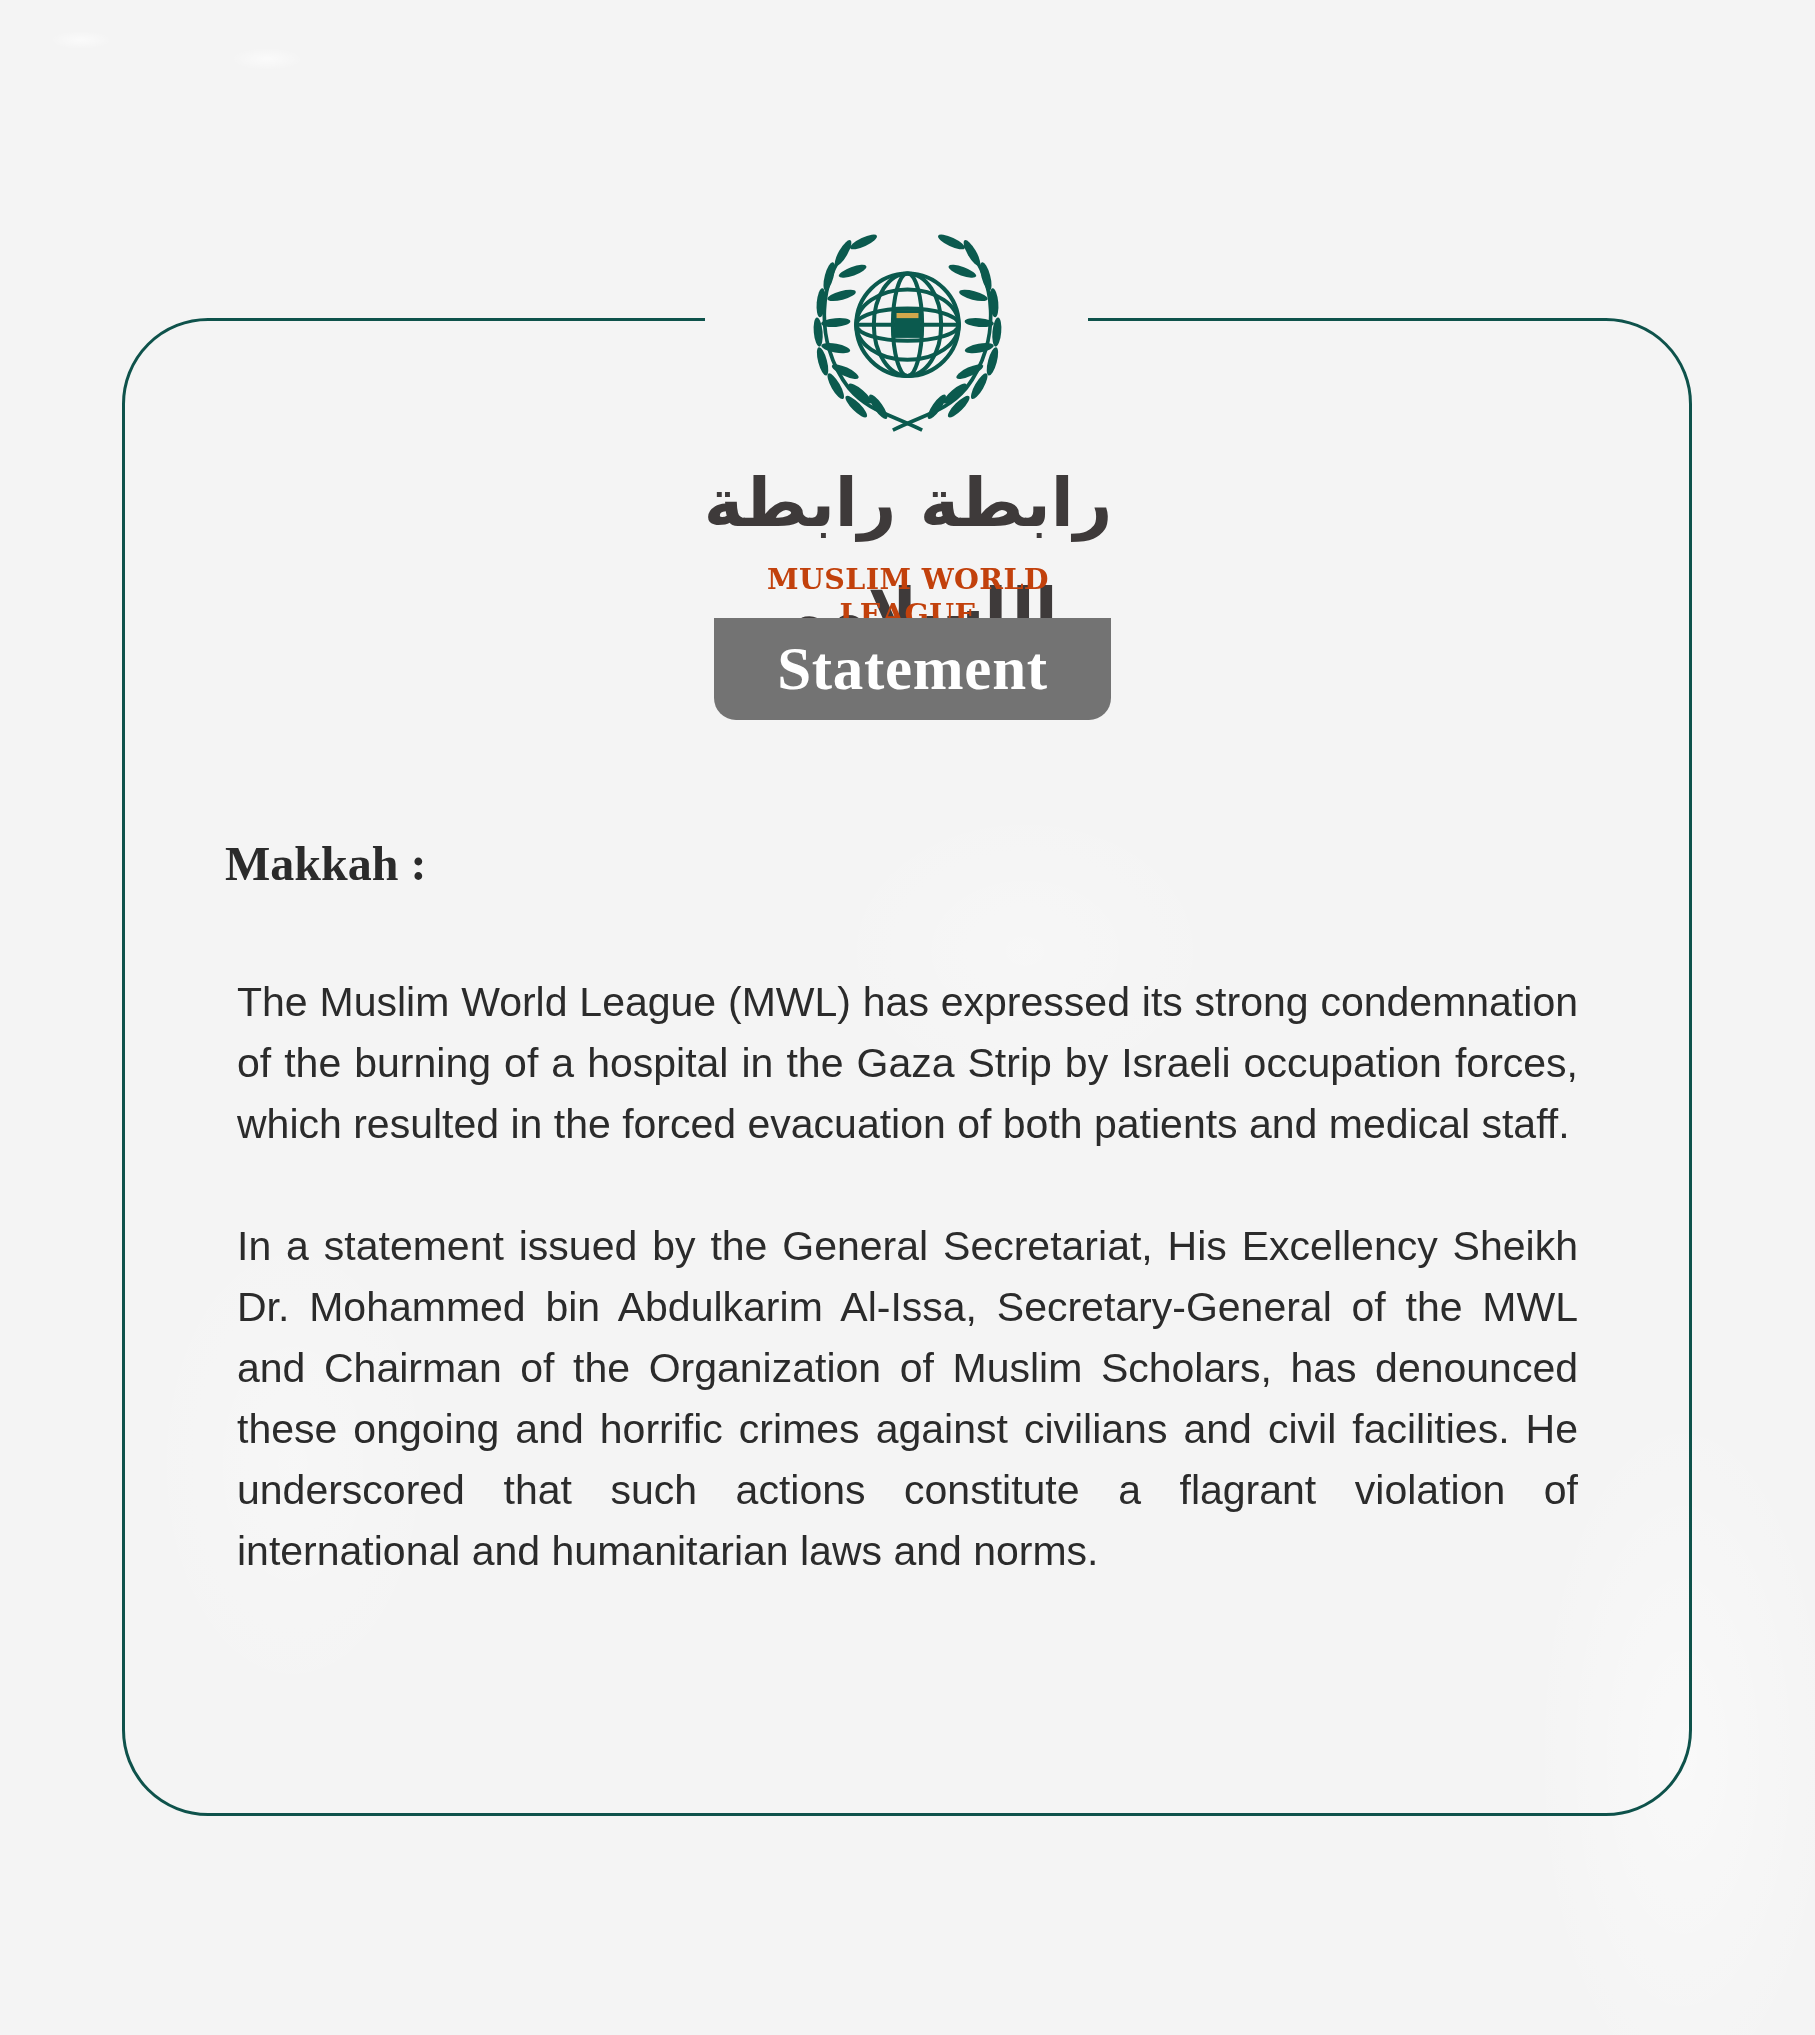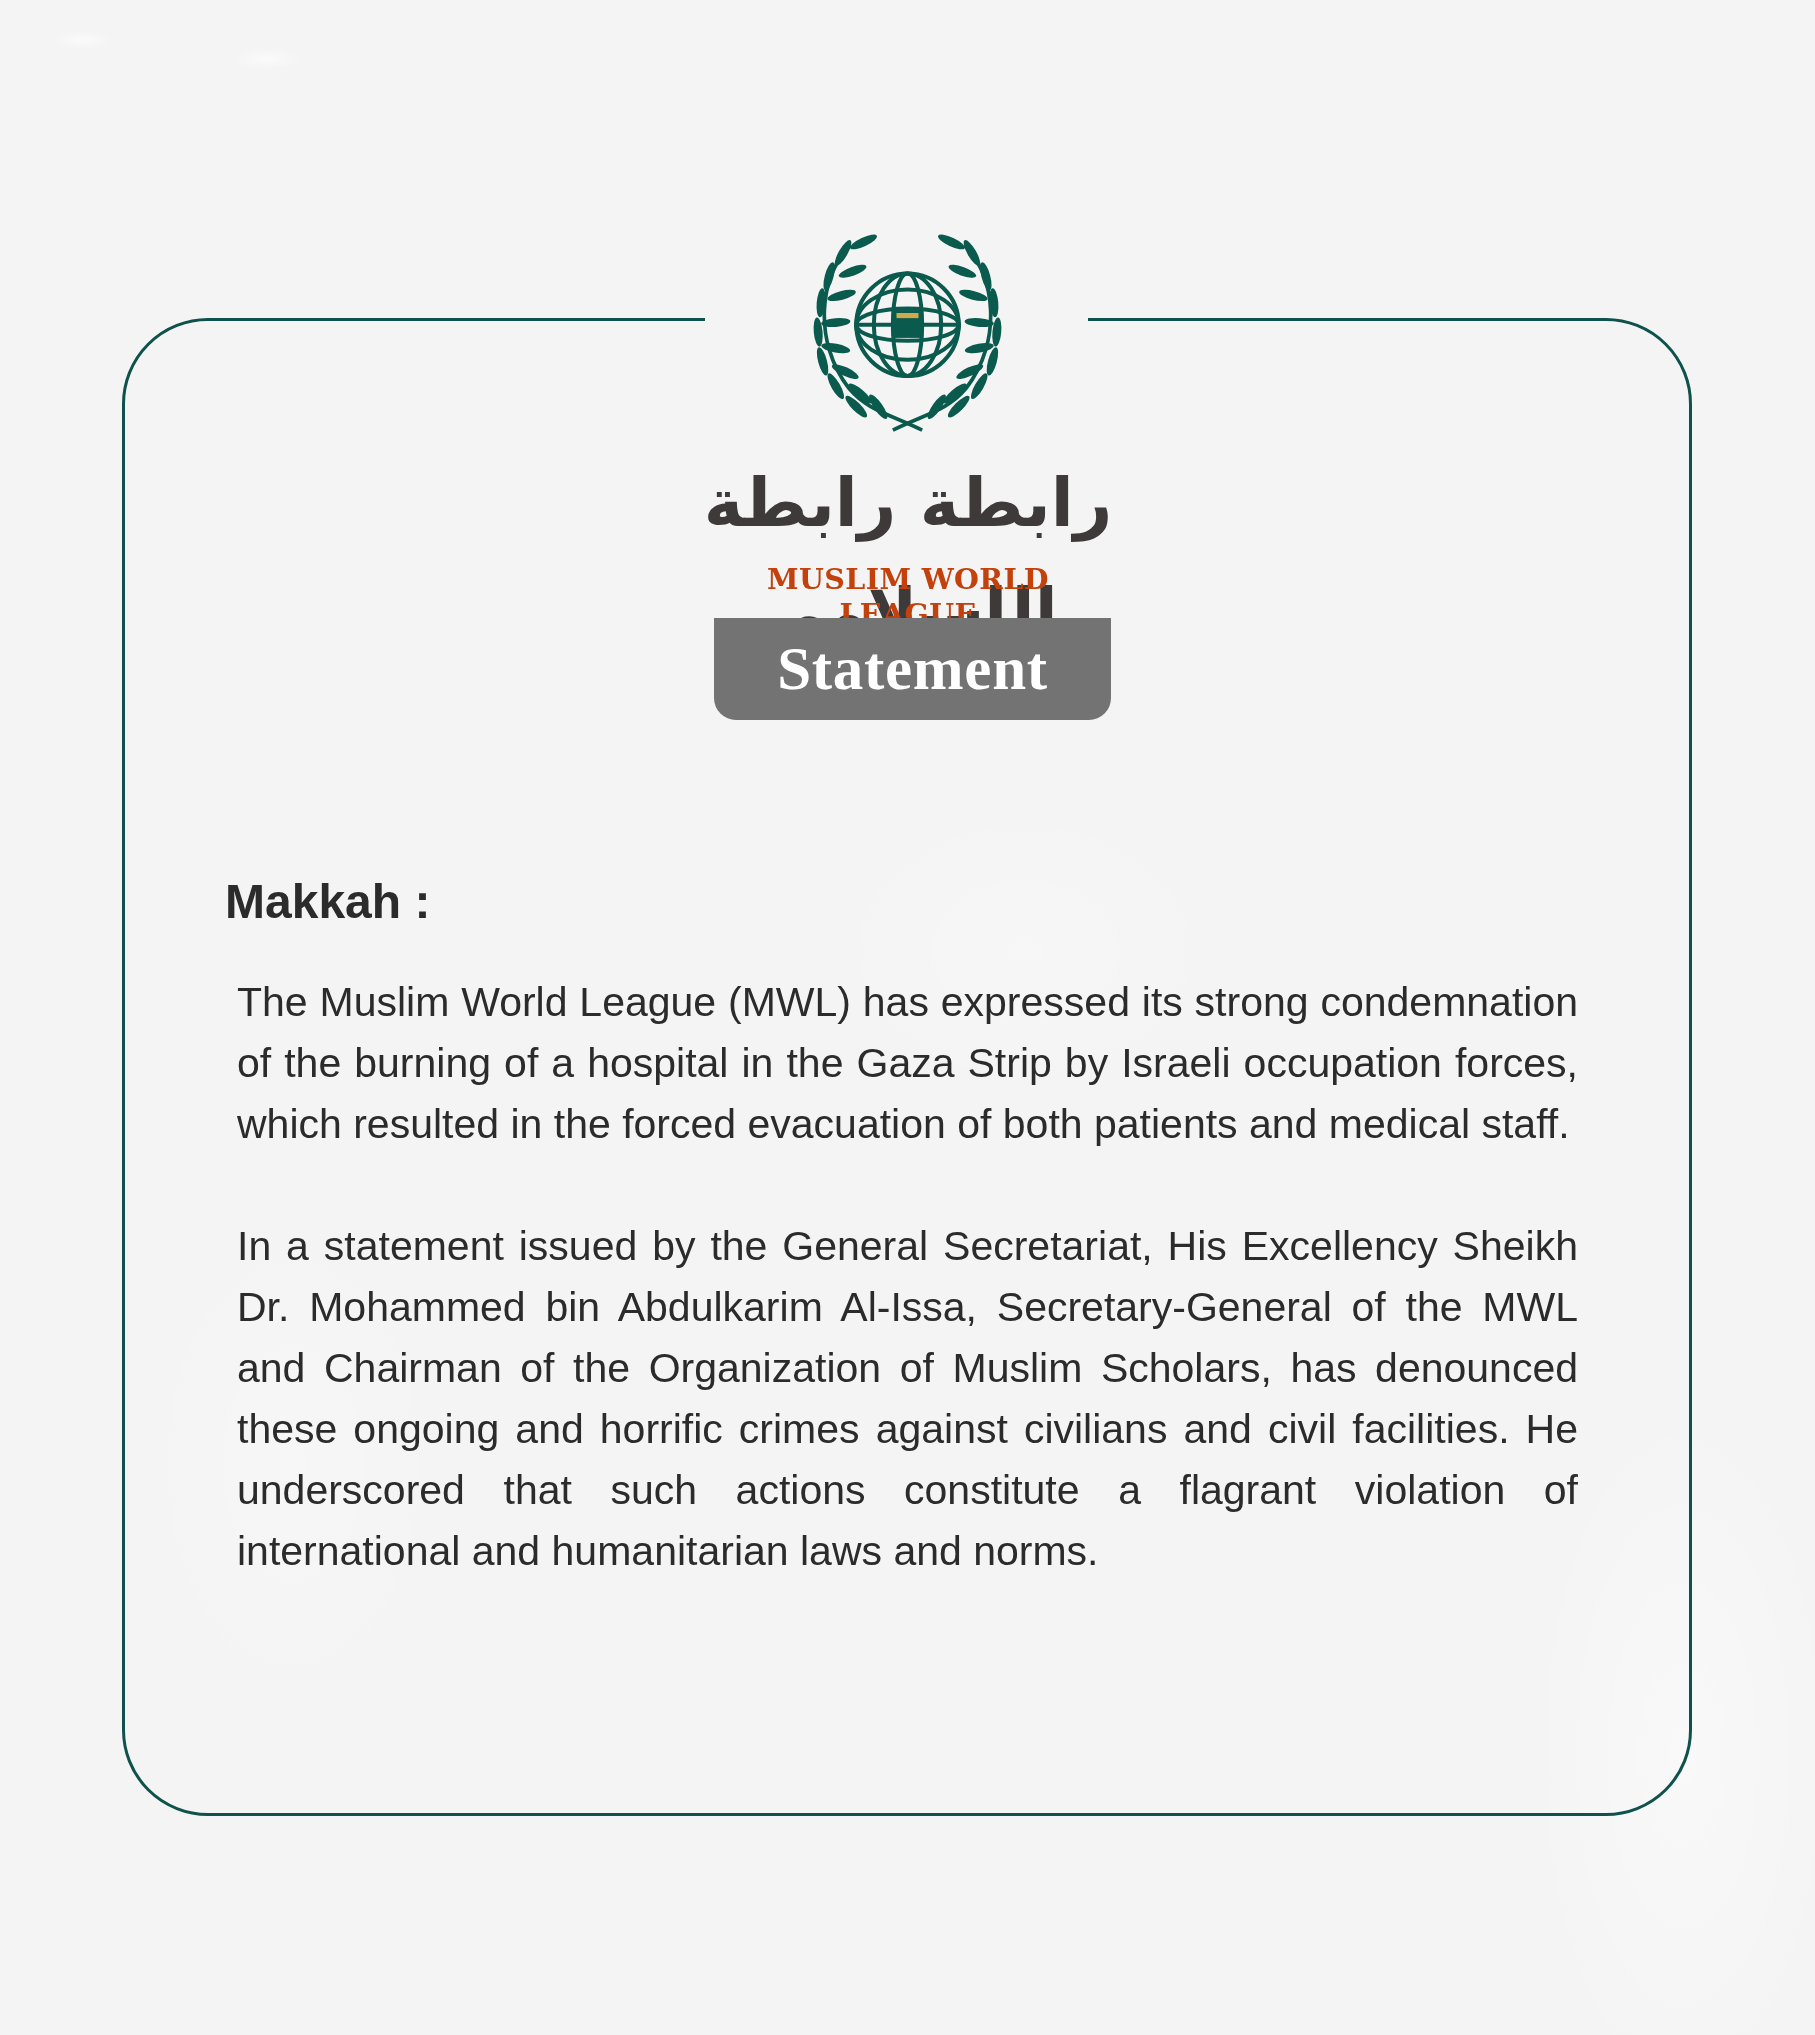--- a/index.html
+++ b/index.html
@@ -75,22 +75,22 @@
     }
     .badge span {
       font-family: "Liberation Serif", serif;
       font-weight: bold;
       font-size: 61px;
       color: #ffffff;
       letter-spacing: 0.7px;
     }
     .dateline {
       position: absolute;
-      left: 225px; top: 872px;
-      font-family: Liberation Sans, sans-serif;
+      left: 225px; top: 834px;
+      font-family: Liberation Serif, serif;
       font-weight: bold;
       font-size: 48px;
       color: #2b2b2b;
       line-height: 59px;
     }
     .body-text {
       position: absolute;
       left: 221px; top: 956px;
       width: 1373px;
       font-family: "Liberation Sans", sans-serif;

